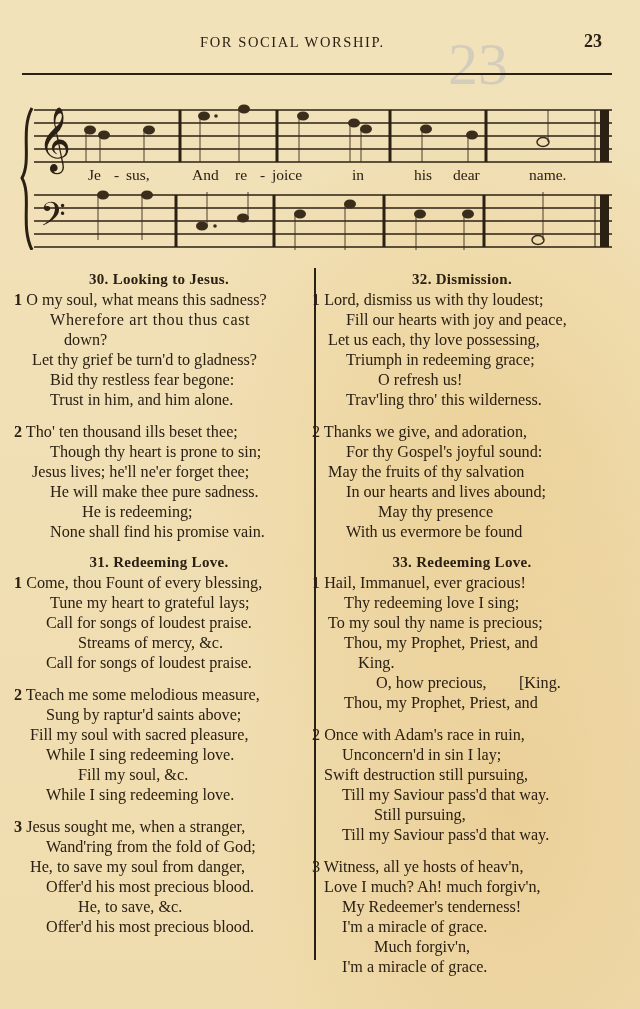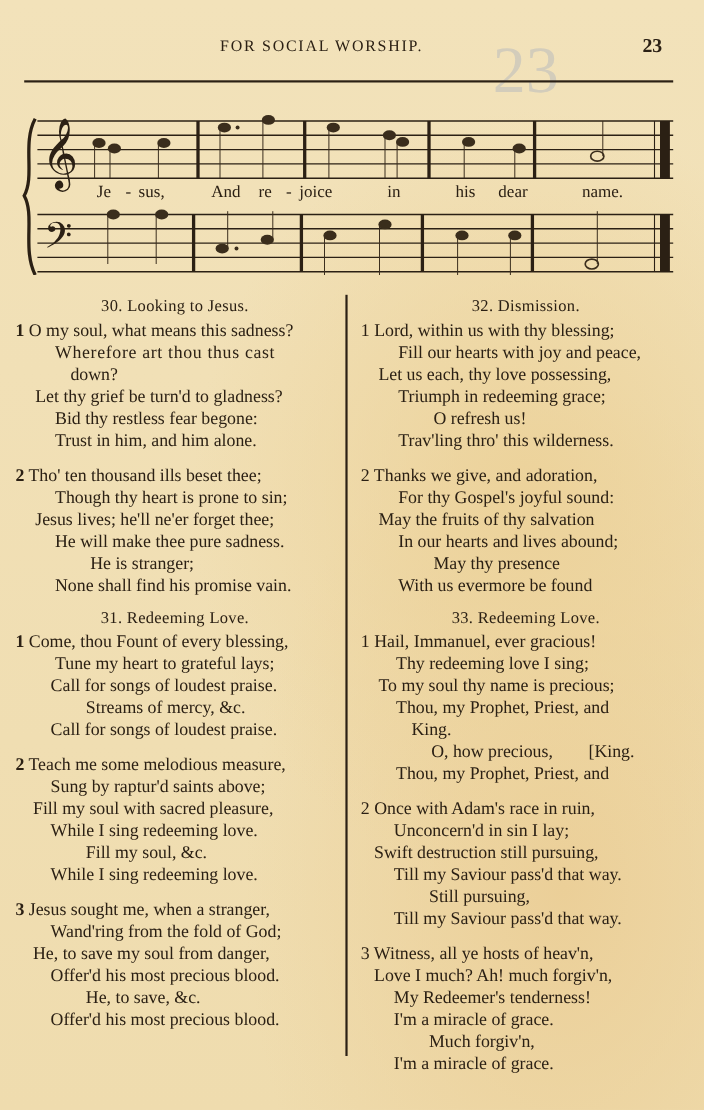--- a/index.html
+++ b/index.html
@@ -12,21 +12,21 @@
   .header{position:absolute;top:30px;left:0;width:640px;height:24px;}
   .running-title{position:absolute;left:200px;top:4px;font-family:"Liberation Serif",serif;font-size:14.5px;letter-spacing:1.6px;}
   .page-number{position:absolute;left:584px;top:1px;font-family:"Liberation Serif",serif;font-size:18px;font-weight:bold;}
   .pencil{position:absolute;left:448px;top:0px;font-size:60px;color:#c9c6bc;font-family:"Liberation Serif",serif;opacity:.75;}
   .rule{position:absolute;left:22px;top:73px;width:590px;height:2px;background:#2b2014;}
   .music{position:absolute;left:20px;top:100px;width:600px;height:150px;}
   .lyrics{position:absolute;left:0;top:66px;width:600px;height:20px;font-family:"Liberation Serif",serif;font-size:15.5px;}
   .lyrics span{position:absolute;top:0;}
   .col{position:absolute;font-family:"Liberation Serif",serif;font-size:16.2px;line-height:20px;}
   .col .line{white-space:pre;height:20px;}
-  .title{font-weight:normal;font-size:15px;text-align:center;letter-spacing:.3px;height:21px;}
+  .title{font-weight:bold;font-size:15px;text-align:center;letter-spacing:.3px;height:21px;}
   .gap{height:12px;}
   .divider{position:absolute;left:314px;top:268px;width:2px;height:692px;background:#2b2014;}
 </style>
 </head>
 <body>
 
 <div class="page">
 
   <div class="header">
     <span class="pencil">23</span>
@@ -151,21 +151,21 @@
       <div class="line" style="padding-left:18px">Let thy grief be turn'd to gladness?</div>
       <div class="line" style="padding-left:36px">Bid thy restless fear begone:</div>
       <div class="line" style="padding-left:36px">Trust in him, and him alone.</div>
     </div>
     <div class="gap"></div>
     <div>
       <div class="line"><b>2</b> <span>Tho' ten thousand ills beset thee;</span></div>
       <div class="line" style="padding-left:36px">Though thy heart is prone to sin;</div>
       <div class="line" style="padding-left:18px">Jesus lives; he'll ne'er forget thee;</div>
       <div class="line" style="padding-left:36px">He will make thee pure sadness.</div>
-      <div class="line" style="padding-left:68px">He is stranger;</div>
+      <div class="line" style="padding-left:68px">He is redeeming;</div>
       <div class="line" style="padding-left:36px">None shall find his promise vain.</div>
     </div>
     <div class="gap" style="height:10px"></div>
     <div class="title">31. Redeeming Love.</div>
     <div>
       <div class="line"><b>1</b> <span>Come, thou Fount of every blessing,</span></div>
       <div class="line" style="padding-left:36px">Tune my heart to grateful lays;</div>
       <div class="line" style="padding-left:32px">Call for songs of loudest praise.</div>
       <div class="line" style="padding-left:64px">Streams of mercy, &amp;c.</div>
       <div class="line" style="padding-left:32px">Call for songs of loudest praise.</div>
@@ -183,24 +183,24 @@
     <div>
       <div class="line"><b>3</b> <span>Jesus sought me, when a stranger,</span></div>
       <div class="line" style="padding-left:32px">Wand'ring from the fold of God;</div>
       <div class="line" style="padding-left:16px">He, to save my soul from danger,</div>
       <div class="line" style="padding-left:32px">Offer'd his most precious blood.</div>
       <div class="line" style="padding-left:64px">He, to save, &amp;c.</div>
       <div class="line" style="padding-left:32px">Offer'd his most precious blood.</div>
     </div>
   </div>
 
-  <div class="col" style="left:312px;top:269px;width:300px;margin-left:16px;">
+  <div class="col" style="left:312px;top:269px;width:300px;">
     <div class="title">32. Dismission.</div>
     <div>
-      <div class="line"><span>1</span> <span>Lord, within us with thy blessing;</span></div>
+      <div class="line"><span>1</span> <span>Lord, dismiss us with thy loudest;</span></div>
       <div class="line" style="padding-left:34px">Fill our hearts with joy and peace,</div>
       <div class="line" style="padding-left:16px">Let us each, thy love possessing,</div>
       <div class="line" style="padding-left:34px">Triumph in redeeming grace;</div>
       <div class="line" style="padding-left:66px">O refresh us!</div>
       <div class="line" style="padding-left:34px">Trav'ling thro' this wilderness.</div>
     </div>
     <div class="gap"></div>
     <div>
       <div class="line"><span>2</span> <span>Thanks we give, and adoration,</span></div>
       <div class="line" style="padding-left:34px">For thy Gospel's joyful sound:</div>

